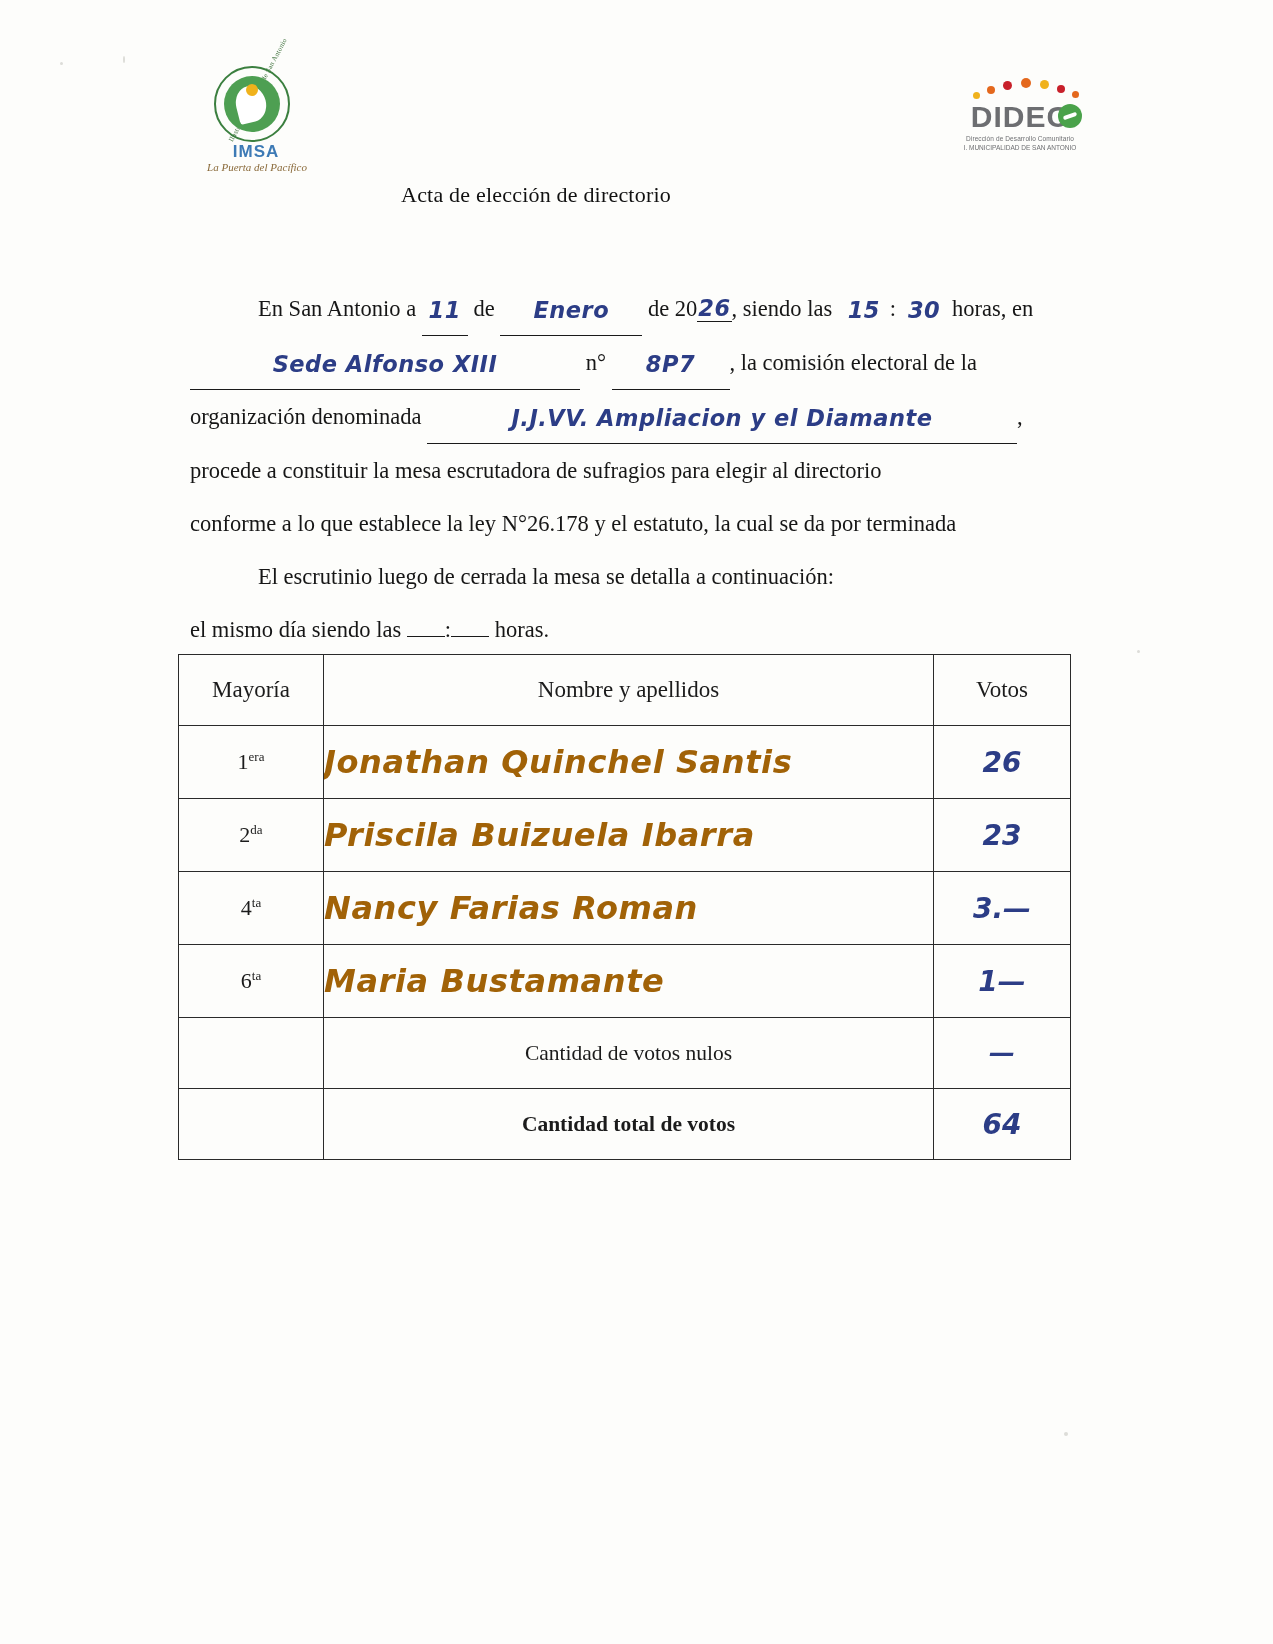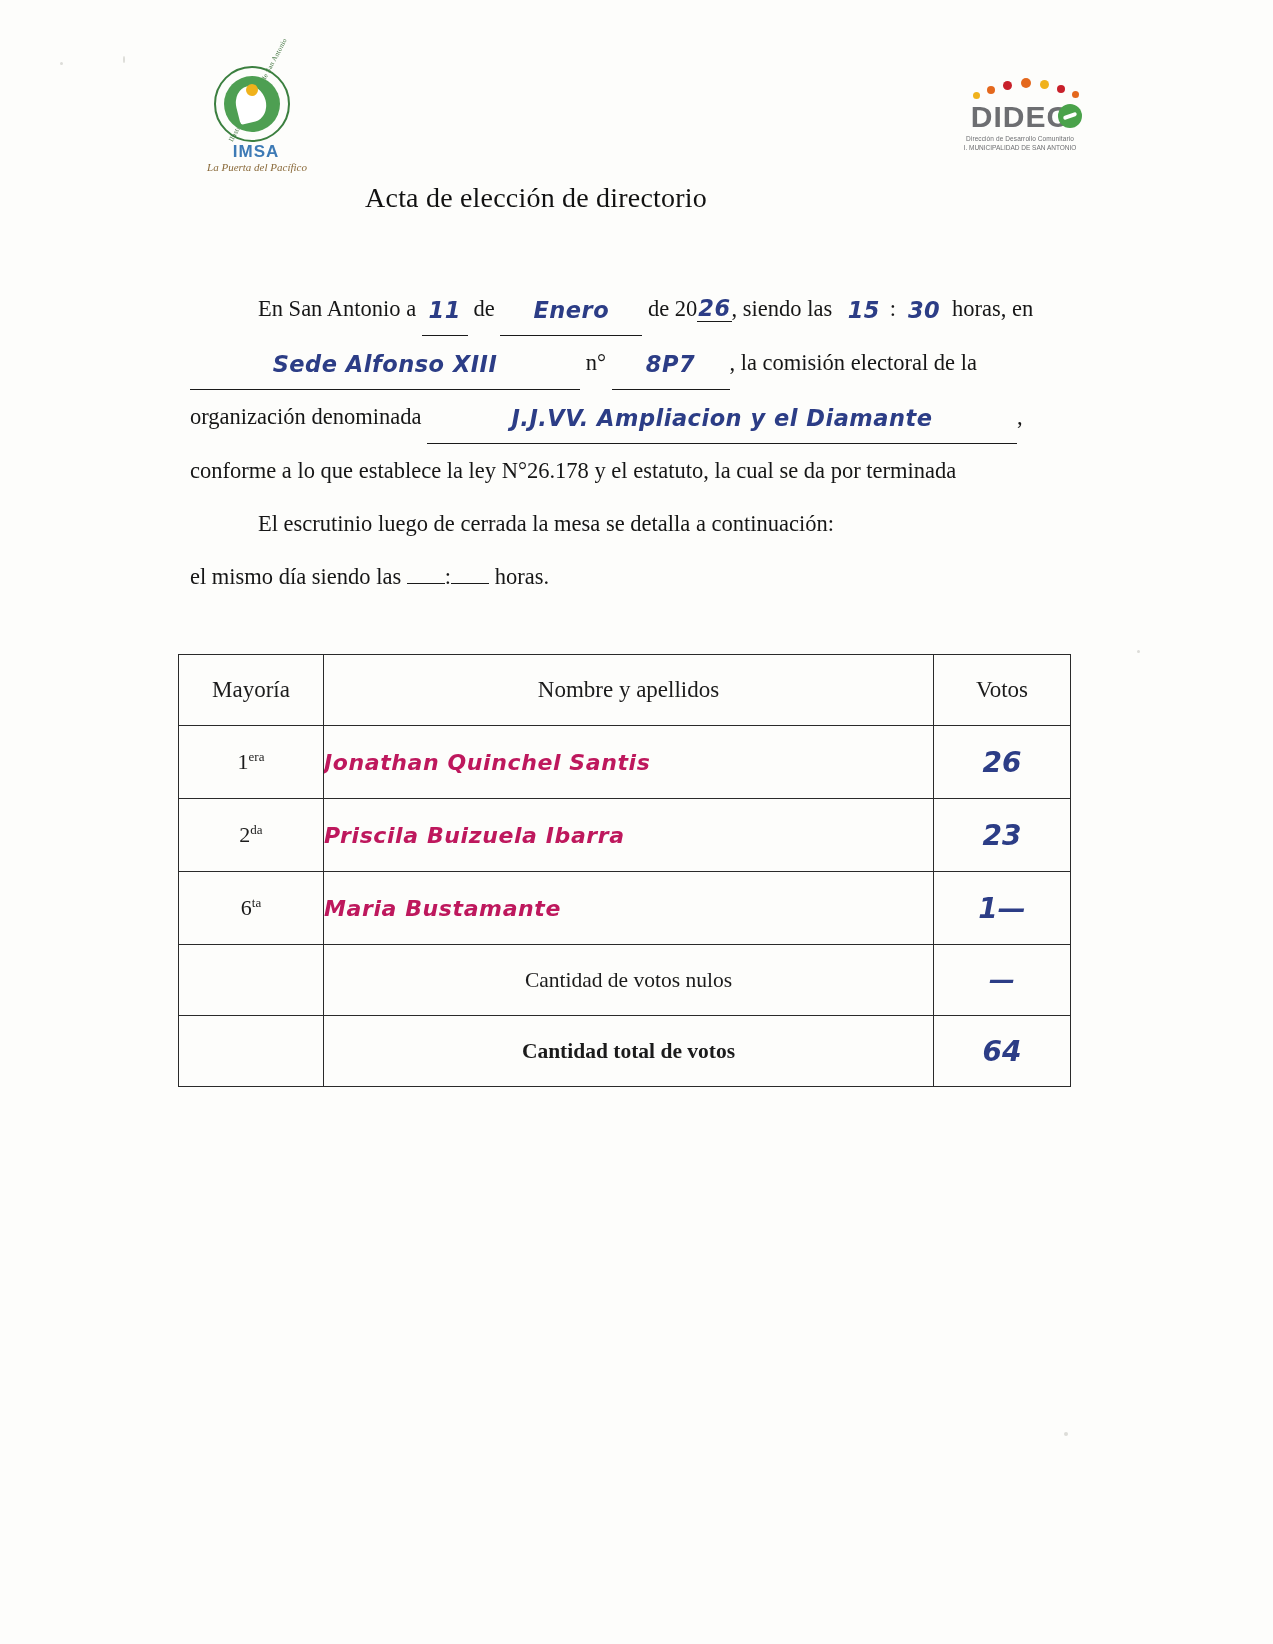--- a/index.html
+++ b/index.html
@@ -180,21 +180,21 @@
     color: #6d6e71;
   }
 
   
   .doc-title {
     position: absolute;
     left: 0;
     top: 182px;
     width: 1037px;
     text-align: center;
-    font-size: 28px;
+    font-size: 22px;
     color: #111;
     letter-spacing: .2px;
     padding-left: 35px;
     box-sizing: border-box;
   }
 
   
   .body-block {
     position: absolute;
     left: 190px;
@@ -269,22 +269,22 @@
   .rank-cell {
     text-align: center;
     font-size: 22px;
   }
   .rank-cell sup { font-size: 13px; }
   .name-cell {
     padding-left: 22px;
     font-family: "DejaVu Sans", sans-serif;
     font-style: italic;
     font-weight: bold;
-    color: #be185d;
-    font-size: 22px;
+    color: #a16207;
+    font-size: 32px;
     letter-spacing: .6px;
     white-space: nowrap;
     overflow: hidden;
   }
   .votes-cell {
     text-align: center;
     font-family: "DejaVu Sans", sans-serif;
     font-style: italic;
     font-weight: bold;
     color: #2c3d86;
@@ -359,20 +359,21 @@
     </p>
     <p class="line2">
       <span class="blank b-place"><span class="hw">Sede Alfonso XIII</span></span>
       <span>n°</span>
       <span class="blank b-num"><span class="hw">8P7</span></span><span>, la comisión electoral de la</span>
     </p>
     <p>
       <span>organización denominada</span>
       <span class="blank b-org"><span class="hw">J.J.VV. Ampliacion y el Diamante</span></span><span>,</span>
     </p>
+    <p>procede a constituir la mesa escrutadora de sufragios para elegir al directorio</p>
     <p>conforme a lo que establece la ley N°26.178 y el estatuto, la cual se da por terminada</p>
     <p>
       <span class="indent"></span><span>El escrutinio luego de cerrada la mesa se detalla a continuación:</span>
     </p>
     <p>
       <span>el mismo día siendo las</span>
       <span class="blank b-small"><span class="hw"></span></span>:<span class="blank b-small"><span class="hw"></span></span>
       <span>horas.</span>
     </p>
   </div>
@@ -395,20 +396,25 @@
         <td class="rank-cell"><span>1</span><sup>era</sup></td>
         <td class="name-cell">Jonathan Quinchel Santis</td>
         <td class="votes-cell">26</td>
       </tr>
       <tr class="row-body">
         <td class="rank-cell"><span>2</span><sup>da</sup></td>
         <td class="name-cell">Priscila Buizuela Ibarra</td>
         <td class="votes-cell">23</td>
       </tr>
       <tr class="row-body">
+        <td class="rank-cell"><span>4</span><sup>ta</sup></td>
+        <td class="name-cell">Nancy Farias Roman</td>
+        <td class="votes-cell">3.—</td>
+      </tr>
+      <tr class="row-body">
         <td class="rank-cell"><span>6</span><sup>ta</sup></td>
         <td class="name-cell">Maria Bustamante</td>
         <td class="votes-cell">1—</td>
       </tr>
 
       <tr class="summary-row">
         <td class="blank-cell"></td>
         <td class="summary-label no-border-left">Cantidad de votos nulos</td>
         <td class="votes-cell dash">—</td>
       </tr>

